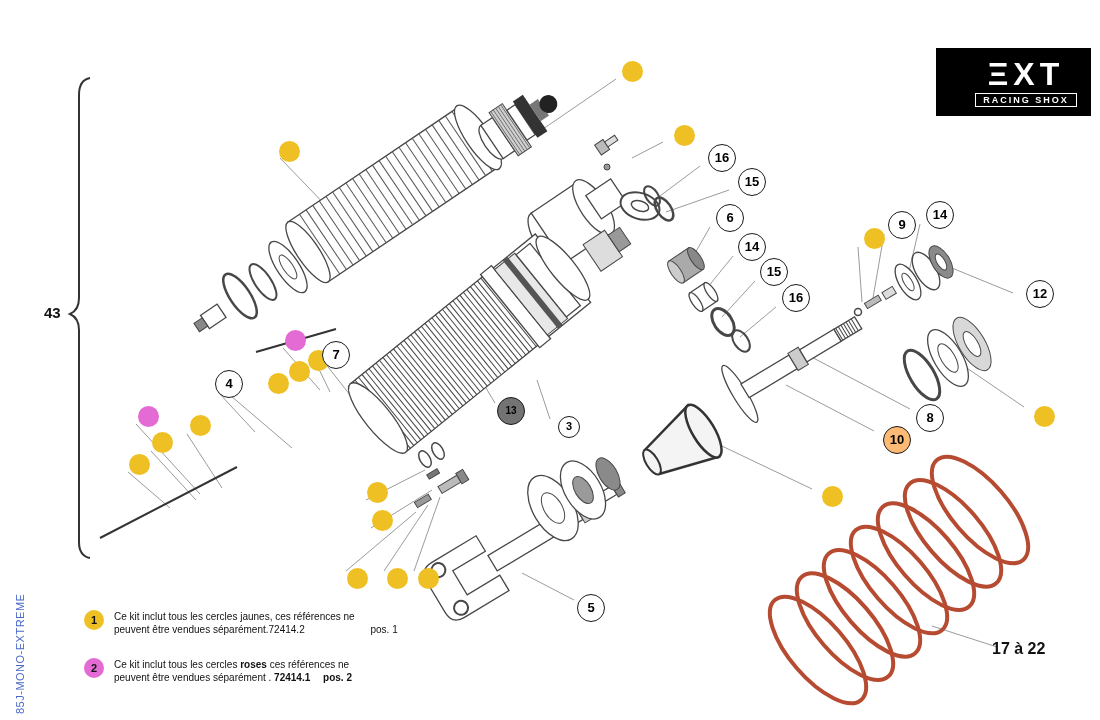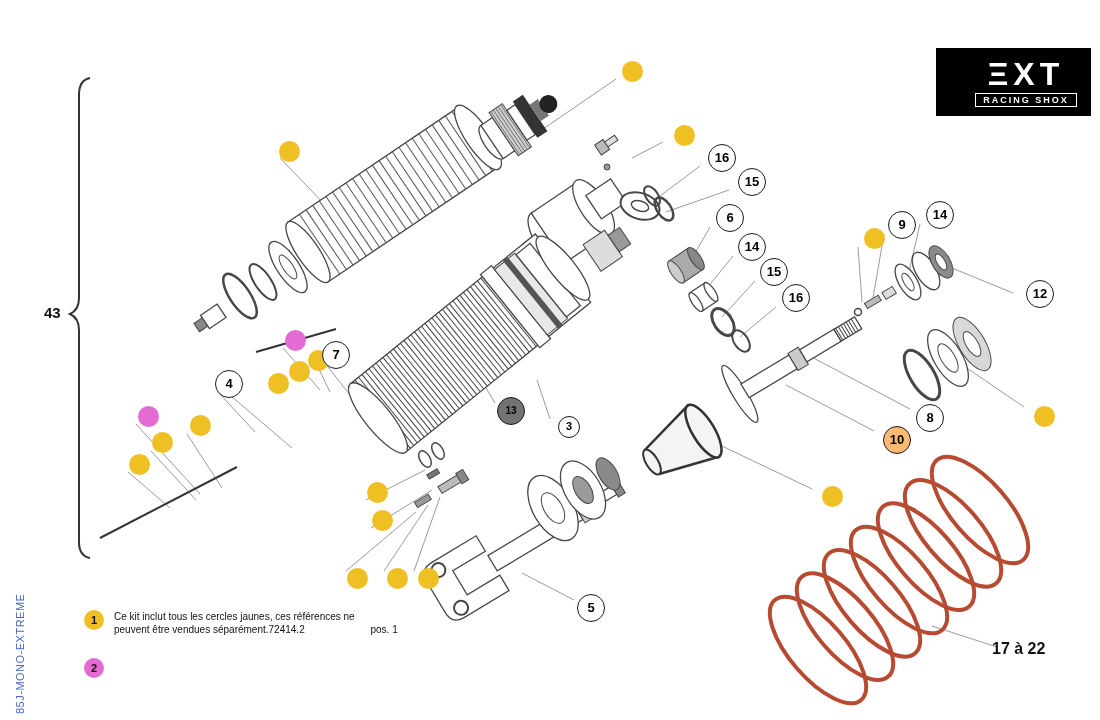--- a/index.html
+++ b/index.html
@@ -374,15 +374,20 @@
     <div class="legend-item">
       <div class="legend-badge" style="background: rgb(239, 192, 36);">1</div>
       <div class="legend-text">
         <span>Ce kit inclut tous les cercles jaunes, ces références ne</span><br>
         <span>peuvent être vendues séparément.72414.2</span>
         <span class="pos-gap">pos. 1</span>
       </div>
     </div>
     <div class="legend-item">
       <div class="legend-badge" style="background: rgb(227, 107, 211);">2</div>
+      <div class="legend-text">
+        <span>Ce kit inclut tous les cercles </span><b>roses</b><span> ces références ne</span><br>
+        <span>peuvent être vendues séparément . </span><b>72414.1</b>
+        <span class="pos-gap2">pos. 2</span>
+      </div>
     </div>
   </div>
 </div>
 
 </body></html>

